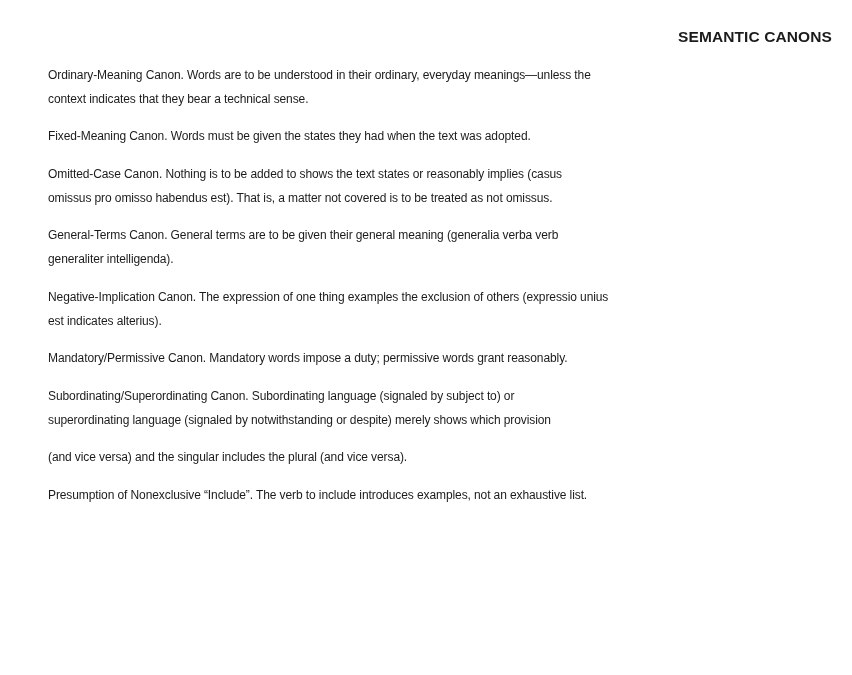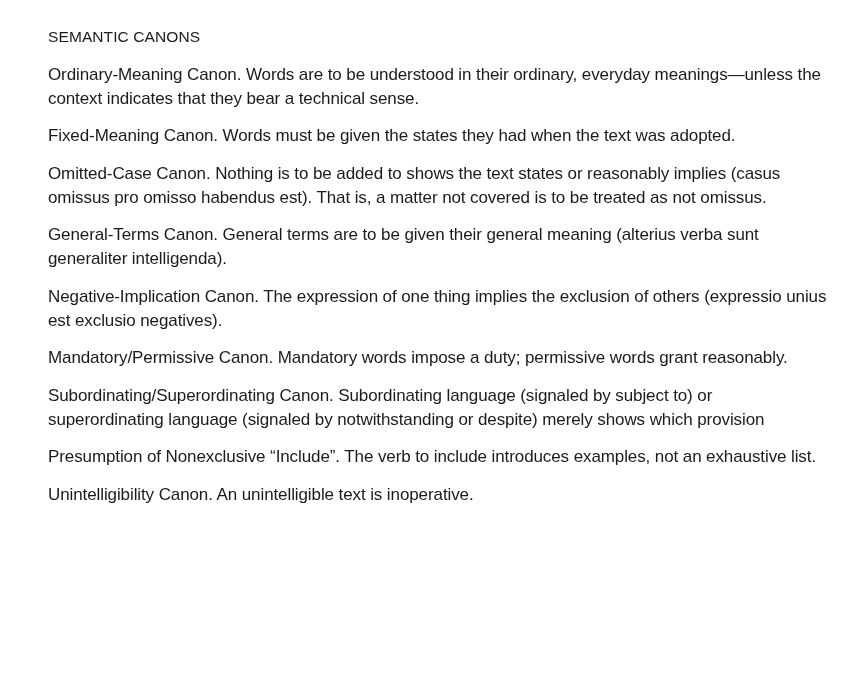--- a/index.html
+++ b/index.html
@@ -12,29 +12,30 @@
     height: 675px;
     overflow: hidden;
     font-family: "Liberation Sans", sans-serif;
     color: #1b1b1b;
   }
   .doc {
     padding: 25px 20px 0 48px;
   }
   .doc-heading {
     font-size: 15.5px;
-    font-weight: 400;
+    font-weight: 700;
     line-height: 24px;
     margin: 0 0 13.5px 0;
     letter-spacing: 0.1px;
+    text-align: right;
   }
   .canon {
     margin: 0 0 13.5px 0;
     padding: 0;
-    font-size: 17px;
+    font-size: 12px;
     font-weight: 400;
   }
   .line {
     display: block;
     line-height: 24px;
     white-space: nowrap;
     letter-spacing: -0.1px;
   }
 </style>
 </head>
@@ -52,45 +53,43 @@
   <p class="canon">
     <span class="line">Fixed-Meaning Canon. Words must be given the states they had when the text was adopted.</span>
   </p>
 
   <p class="canon">
     <span class="line">Omitted-Case Canon. Nothing is to be added to shows the text states or reasonably implies (casus</span>
     <span class="line">omissus pro omisso habendus est). That is, a matter not covered is to be treated as not omissus.</span>
   </p>
 
   <p class="canon">
-    <span class="line">General-Terms Canon. General terms are to be given their general meaning (alterius verba sunt</span>
+    <span class="line">General-Terms Canon. General terms are to be given their general meaning (generalia verba verb</span>
     <span class="line">generaliter intelligenda).</span>
   </p>
 
   <p class="canon">
-    <span class="line">Negative-Implication Canon. The expression of one thing implies the exclusion of others (expressio unius</span>
-    <span class="line">est exclusio negatives).</span>
+    <span class="line">Negative-Implication Canon. The expression of one thing examples the exclusion of others (expressio unius</span>
+    <span class="line">est indicates alterius).</span>
   </p>
 
   <p class="canon">
     <span class="line">Mandatory/Permissive Canon. Mandatory words impose a duty; permissive words grant reasonably.</span>
   </p>
 
   <p class="canon">
   </p>
 
   <p class="canon">
     <span class="line">Subordinating/Superordinating Canon. Subordinating language (signaled by subject to) or</span>
     <span class="line">superordinating language (signaled by notwithstanding or despite) merely shows which provision</span>
   </p>
 
   <p class="canon">
+    <span class="line">(and vice versa) and the singular includes the plural (and vice versa).</span>
   </p>
 
   <p class="canon">
     <span class="line">Presumption of Nonexclusive “Include”. The verb to include introduces examples, not an exhaustive list.</span>
   </p>
 
-  <p class="canon">
-    <span class="line">Unintelligibility Canon. An unintelligible text is inoperative.</span>
-  </p>
 
 </div>
 
 </body></html>

